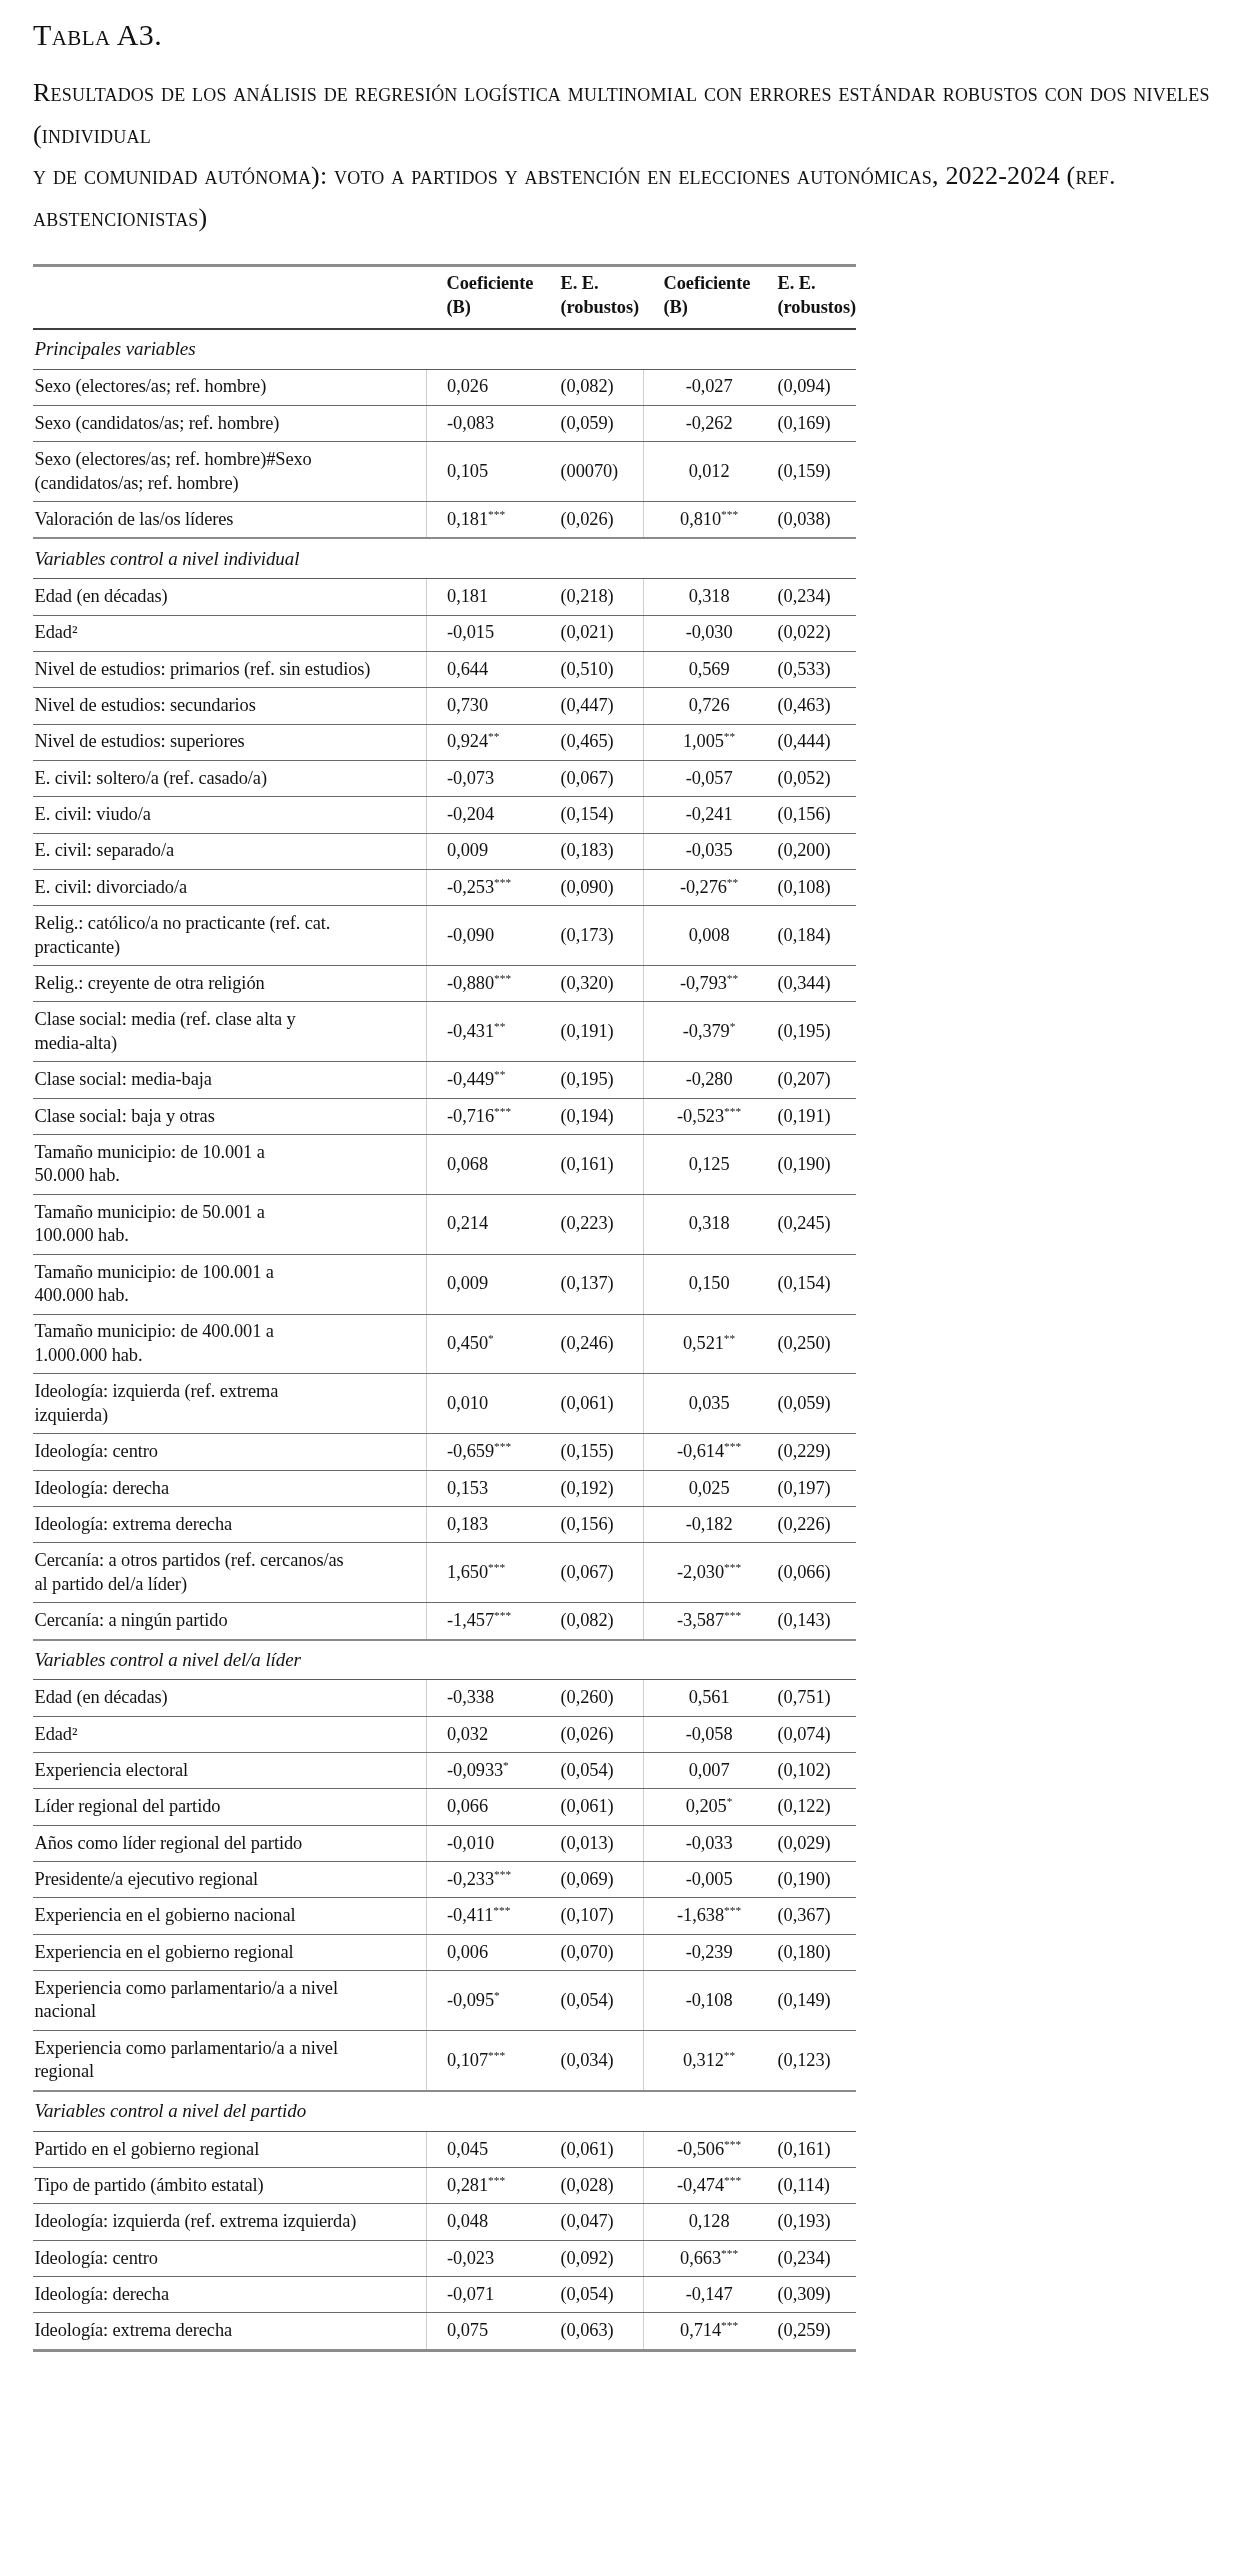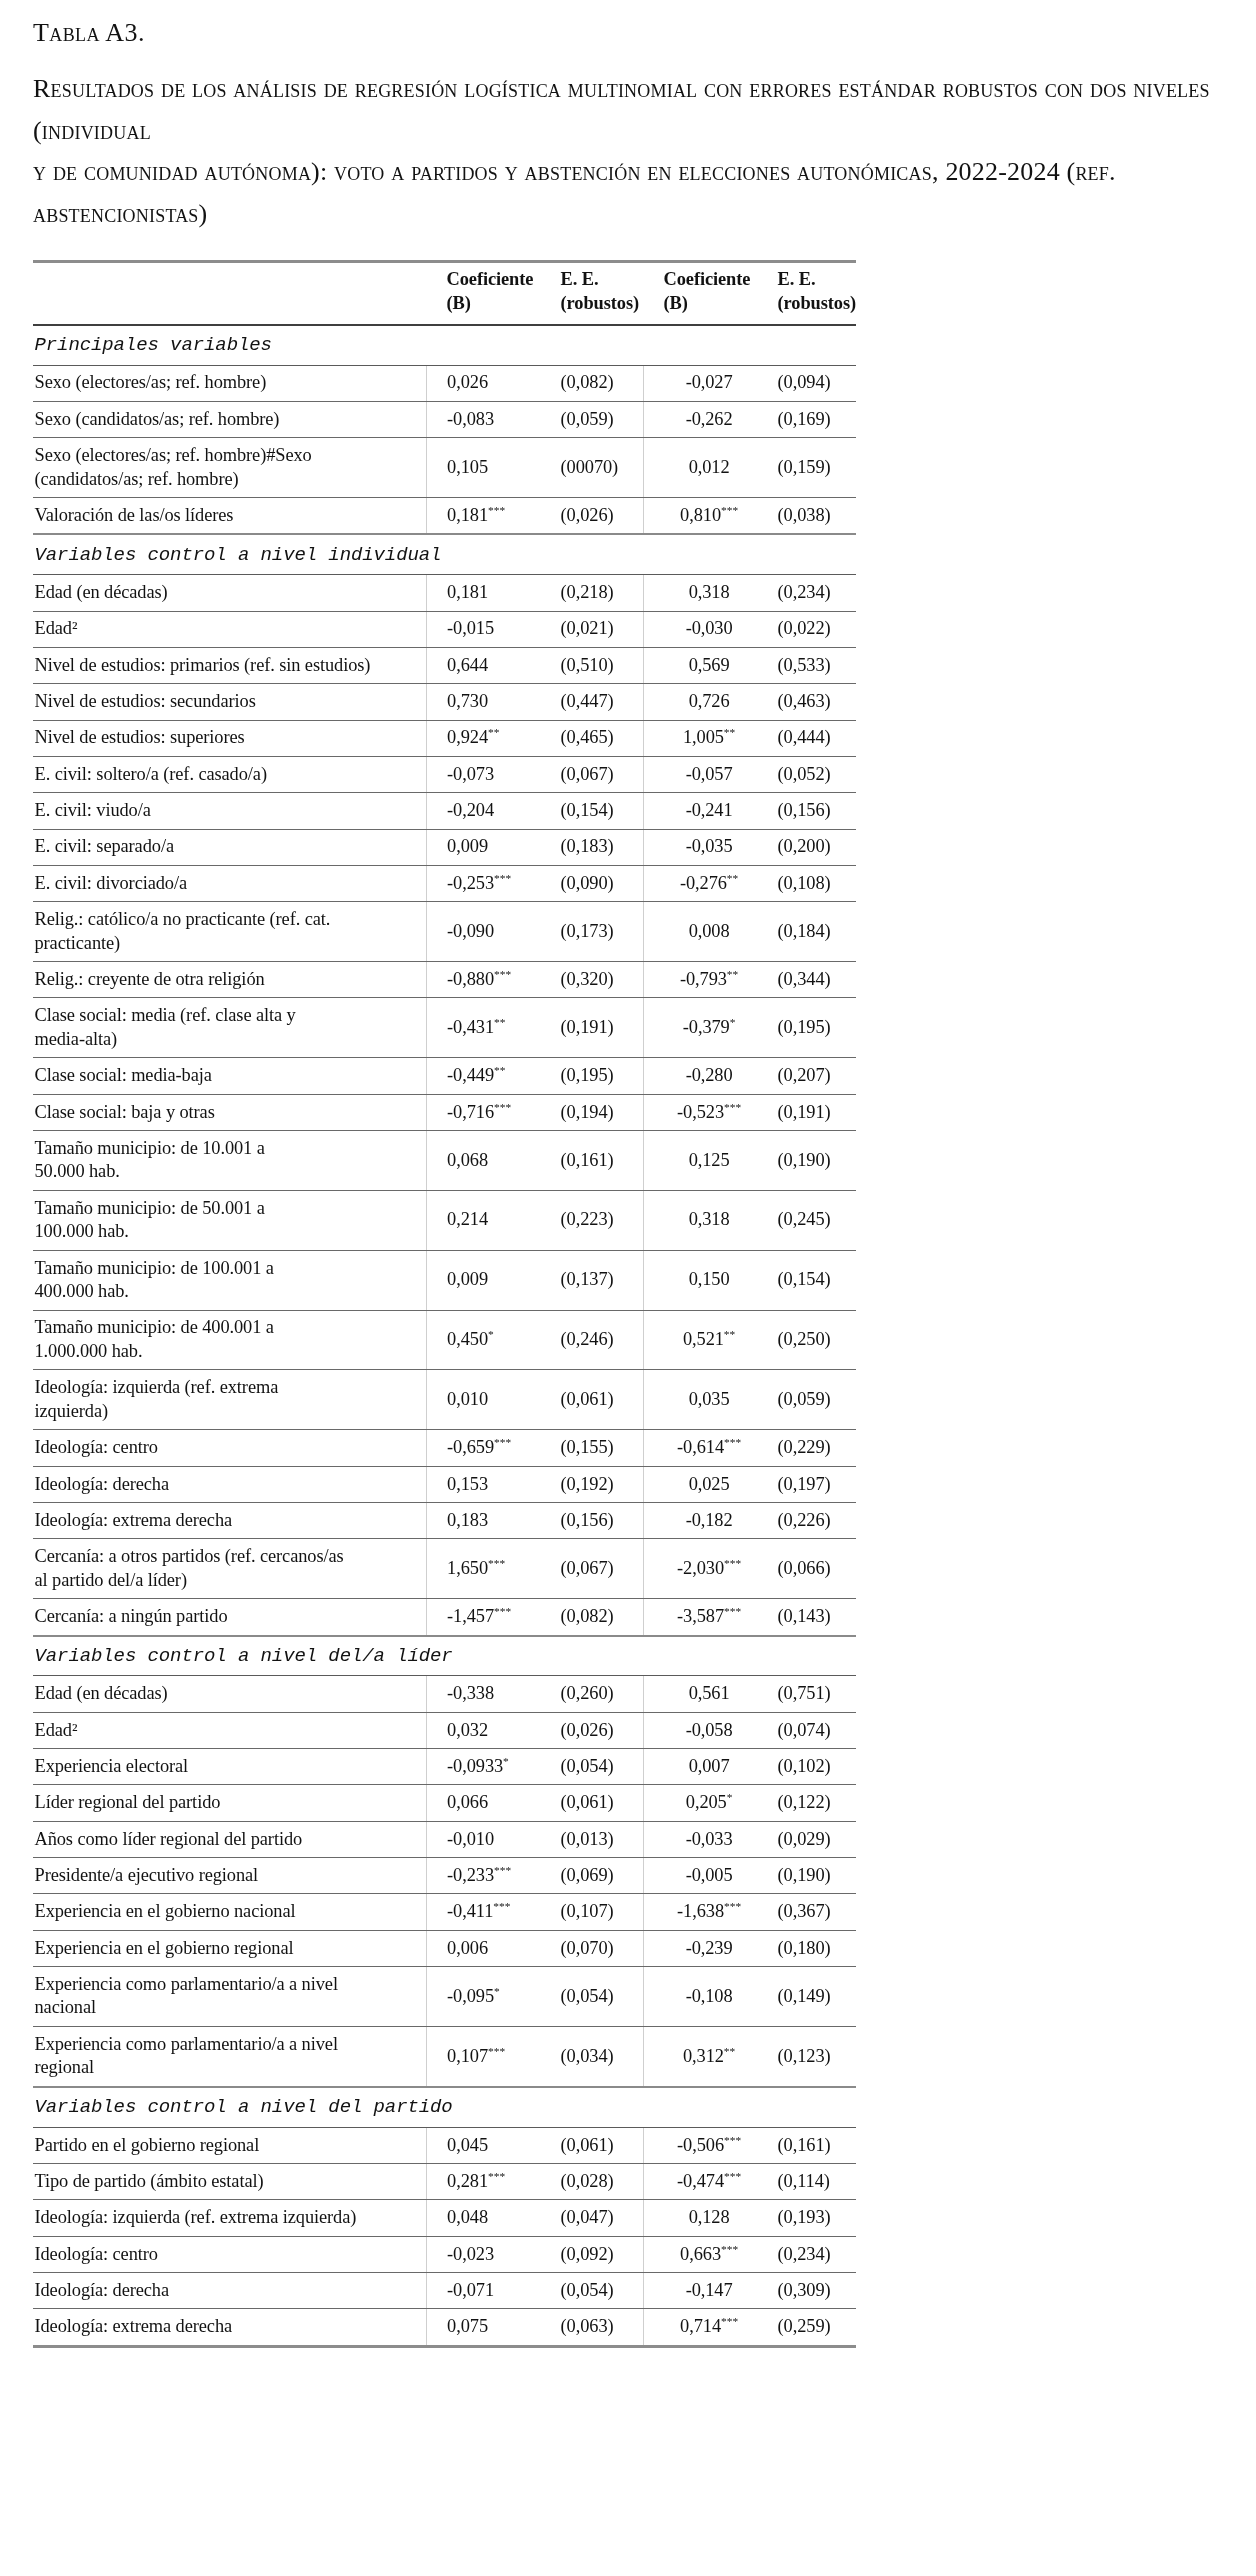--- a/index.html
+++ b/index.html
@@ -10,21 +10,21 @@
   body {
     width: 1256px;
     min-height: 2576px;
     font-family: "Liberation Serif", serif;
     color: #121212;
   }
   .page {
     padding: 17.6px 33px 44px 33px;
   }
   .doc-title {
-    font-size: 26px;
+    font-size: 30px;
     font-weight: 400;
     font-variant: small-caps;
     letter-spacing: 0.4px;
     margin: 0 0 20.6px 0;
   }
   .doc-caption {
     font-size: 26px;
     font-variant: small-caps;
     letter-spacing: 0.2px;
     line-height: 1.6;
@@ -85,21 +85,20 @@
     border-left: 0.7px solid #cfcfcf;
     text-align: center;
   }
   tbody tr.section-row td {
     font-style: italic;
     font-size: 19px;
     padding: 7.3px 4.4px 7.3px 1.5px;
     border-top: 2.2px solid #8a8a8a;
     border-bottom: 1.5px solid #5a5a5a;
     border-right: none;
-    font-family: Liberation Mono, monospace;
   }
   sup.stars {
     font-size: 0.62em;
     vertical-align: super;
     letter-spacing: 0;
     line-height: 0;
   }
 </style>
 </head>
 <body>

